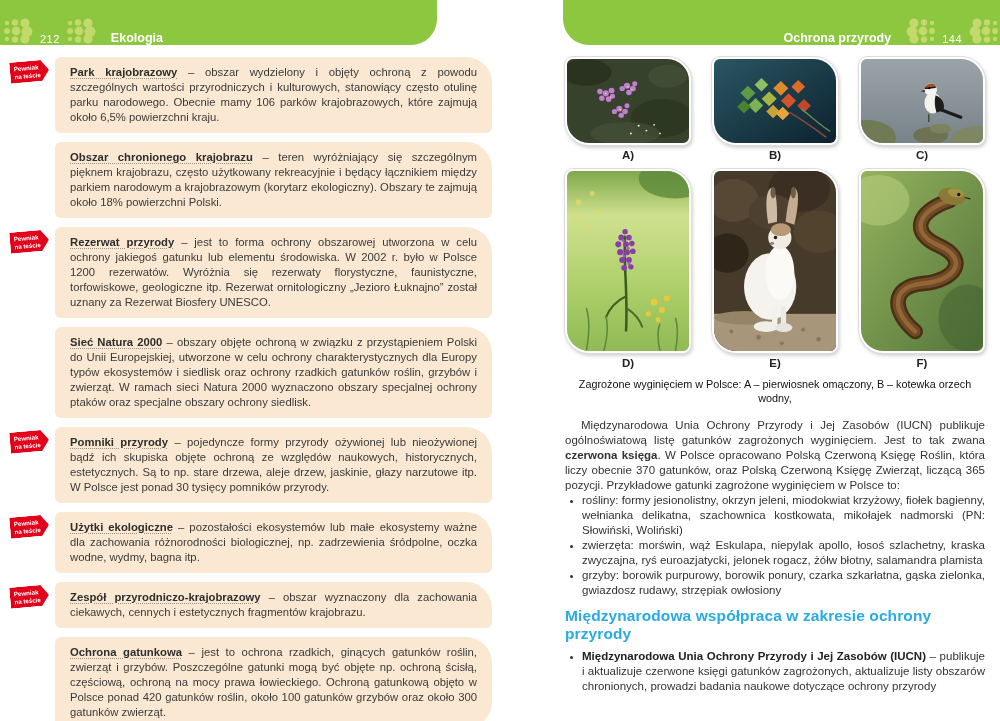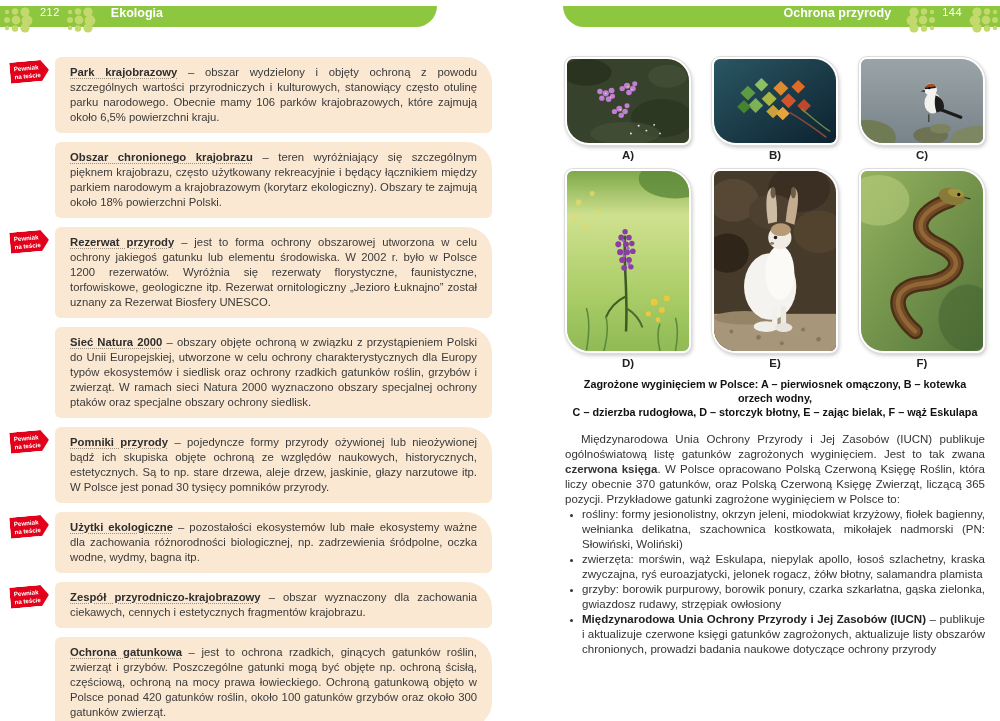--- a/index.html
+++ b/index.html
@@ -1,21 +1,21 @@
 <!DOCTYPE html>
 <html><head>
 <meta charset="utf-8">
 <style>
   * { margin:0; padding:0; box-sizing:border-box; }
   html,body { width:1000px; height:721px; background:#fff; overflow:hidden;
     font-family:"Liberation Sans", sans-serif; color:#3a3a3a; }
   .spread { position:relative; width:1000px; height:721px; }
 
   
-  .hbar { position:absolute; top:6px; height:21px; background:#8dc63f; display:flex; align-items:flex-start; }
+  .hbar { position:absolute; top:0; height:45px; background:#8dc63f; display:flex; align-items:flex-end; }
   .hbar-left  { left:0; width:437px; border-radius:0 0 26px 0; padding-left:3px; }
   .hbar-right { right:0; width:437px; border-radius:0 0 0 26px; justify-content:flex-end; padding-right:1px; }
   .hbar .pageno { color:#fff; font-size:11px; margin:0 6px; letter-spacing:.5px; }
   .hbar .htitle { color:#fff; font-size:12.5px; font-weight:bold; }
   .hbar-left .htitle { margin-left:14px; }
   .hbar-right .htitle { margin-right:14px; }
   .dots { display:block; }
 
   
   .leftcol { position:absolute; top:57px; left:55px; width:437px; }
@@ -30,21 +30,21 @@
 
   
   .rightcol { position:absolute; top:57px; left:565px; width:420px; }
   .prow { display:flex; justify-content:space-between; }
   .photo { width:126px; border:2px solid #fff; border-radius:8px 24px 8px 24px;
     overflow:hidden; box-shadow:0 0 0 1px #ddd, 1px 2px 4px rgba(0,0,0,.25); background:#ccc; }
   .photo.small { height:88px; } .photo.tall { height:184px; }
   .photo svg { display:block; width:100%; height:100%; }
   .plabels { display:flex; justify-content:space-between; margin:4px 0 8px; }
   .plabels span { width:126px; text-align:center; font-weight:bold; font-size:11.5px; color:#222; }
-  .figcap { text-align:center; font-weight:bold; font-size:10.8px; line-height:14px; color:#111; margin-top:2px; }
+  .figcap { text-align:center; font-weight:normal; font-size:10.8px; line-height:14px; color:#111; margin-top:2px; }
 
   .bodytext { margin-top:13px; font-size:11.5px; line-height:15px; text-align:justify; color:#333; }
   .bodytext .indent { display:inline-block; width:16px; }
   .blist { list-style:disc; margin:0 0 0 6px; padding-left:11px; font-size:11.5px; line-height:15px; text-align:justify; color:#333; }
   .blist li::marker { font-size:9px; }
   .rh2 { color:#29abe2; font-weight:bold; font-size:15.5px; margin:9px 0 6px; letter-spacing:.1px; }
   .subintro { font-weight:bold; font-size:11.5px; margin-left:17px; margin-bottom:1px; color:#222; }
   .orglist { list-style:disc; margin:0 0 0 6px; padding-left:11px; font-size:11.5px; line-height:15px; text-align:justify; color:#333; }
   .orglist li::marker { font-size:9px; }
   .orglist .bold { font-weight:bold; color:#222; }
@@ -384,31 +384,31 @@
     </div>
 
     <div class="plabels">
       <span>D)</span>
       <span>E)</span>
       <span>F)</span>
     </div>
 
     <div class="figcap">
       <div>Zagrożone wyginięciem w Polsce: A – pierwiosnek omączony, B – kotewka orzech wodny,</div>
-      <div>C – dzierzba rudogłowa, D – storczyk błotny, E – zając bielak, F – wąż Eskulapa</div>
     </div>
 
     <p class="bodytext"><span class="indent"></span><span>Międzynarodowa Unia Ochrony Przyrody i Jej Zasobów (IUCN) publikuje ogólnoświatową listę gatunków zagrożonych wyginięciem. Jest to tak zwana </span><b>czerwona księga</b><span>. W Polsce opracowano Polską Czerwoną Księgę Roślin, która liczy obecnie 370 gatunków, oraz Polską Czerwoną Księgę Zwierząt, liczącą 365 pozycji. Przykładowe gatunki zagrożone wyginięciem w Polsce to:</span></p>
 
     <ul class="blist">
       <li>rośliny: formy jesionolistny, okrzyn jeleni, miodokwiat krzyżowy, fiołek bagienny, wełnianka delikatna, szachownica kostkowata, mikołajek nadmorski (PN: Słowiński, Woliński)</li>
       <li>zwierzęta: morświn, wąż Eskulapa, niepylak apollo, łosoś szlachetny, kraska zwyczajna, ryś euroazjatycki, jelonek rogacz, żółw błotny, salamandra plamista</li>
       <li>grzyby: borowik purpurowy, borowik ponury, czarka szkarłatna, gąska zielonka, gwiazdosz rudawy, strzępiak owłosiony</li>
     </ul>
 
+    <h2 class="rh2">Międzynarodowa współpraca w zakresie ochrony przyrody</h2>
 
 
     <ul class="orglist">
       <li><span class="bold">Międzynarodowa Unia Ochrony Przyrody i Jej Zasobów (IUCN)</span><span> – publikuje i aktualizuje czerwone księgi gatunków zagrożonych, aktualizuje listy obszarów chronionych, prowadzi badania naukowe dotyczące ochrony przyrody</span></li>
     </ul>
   </div>
 
 </div>
 
 </body></html>

